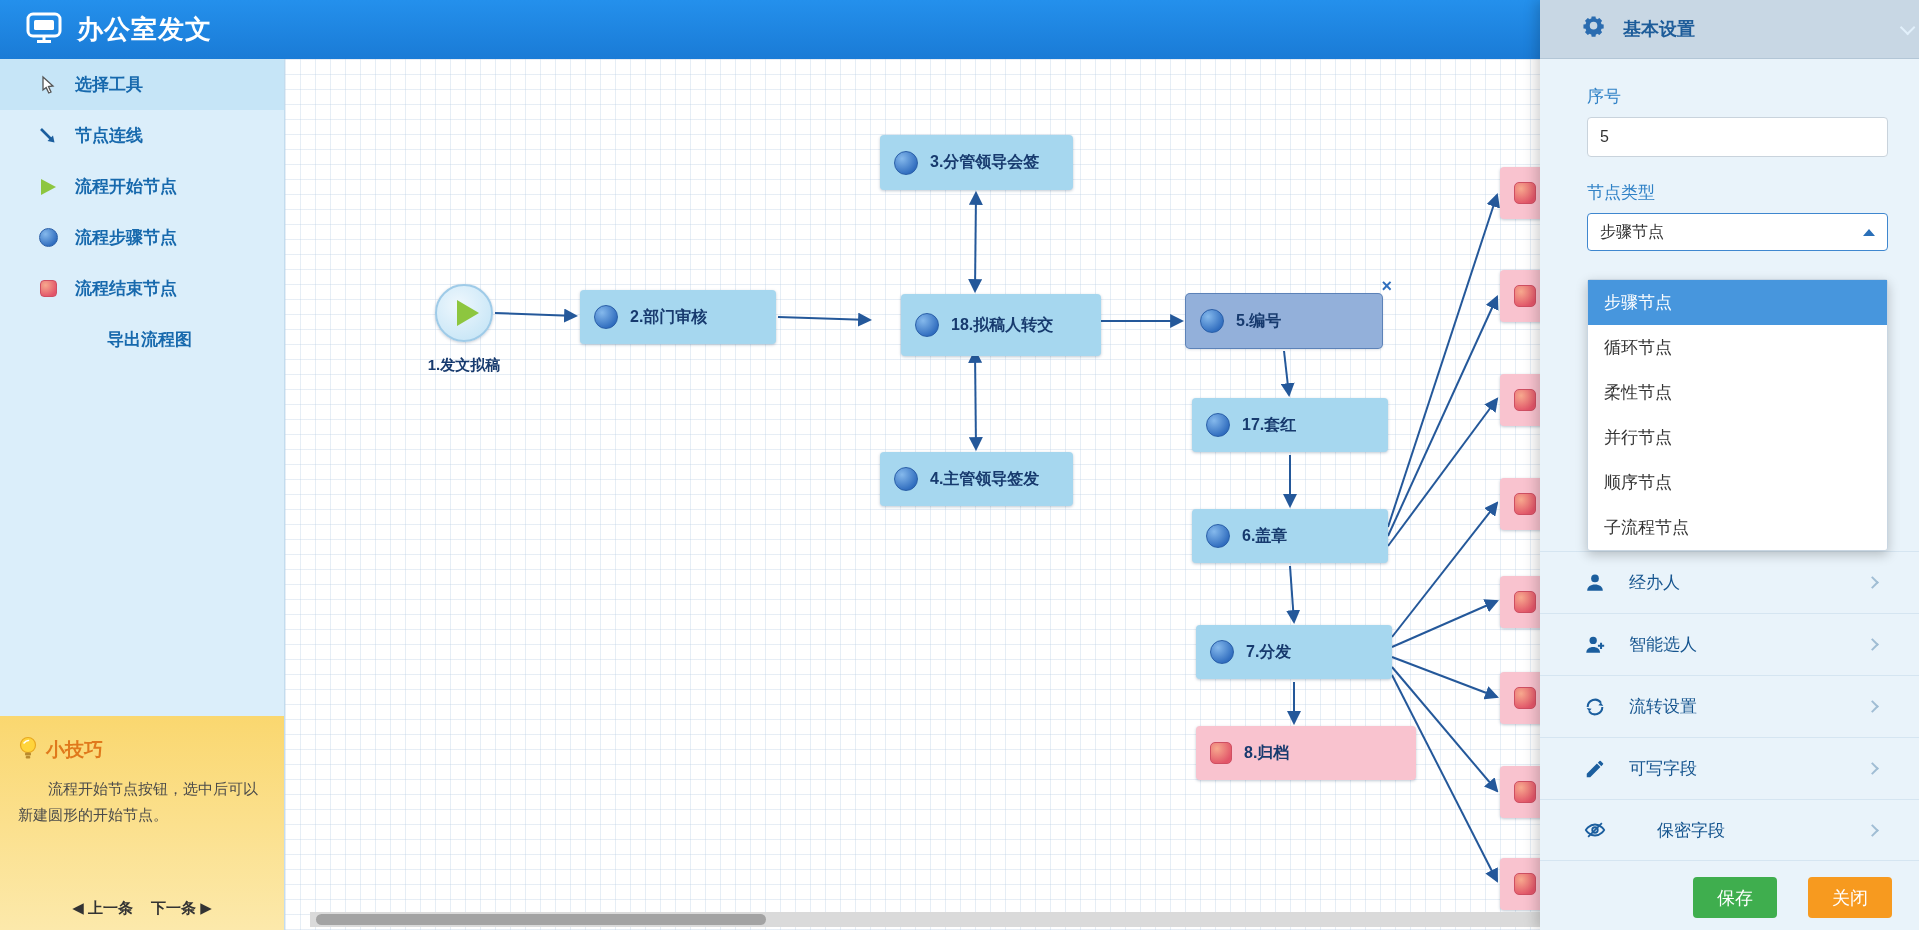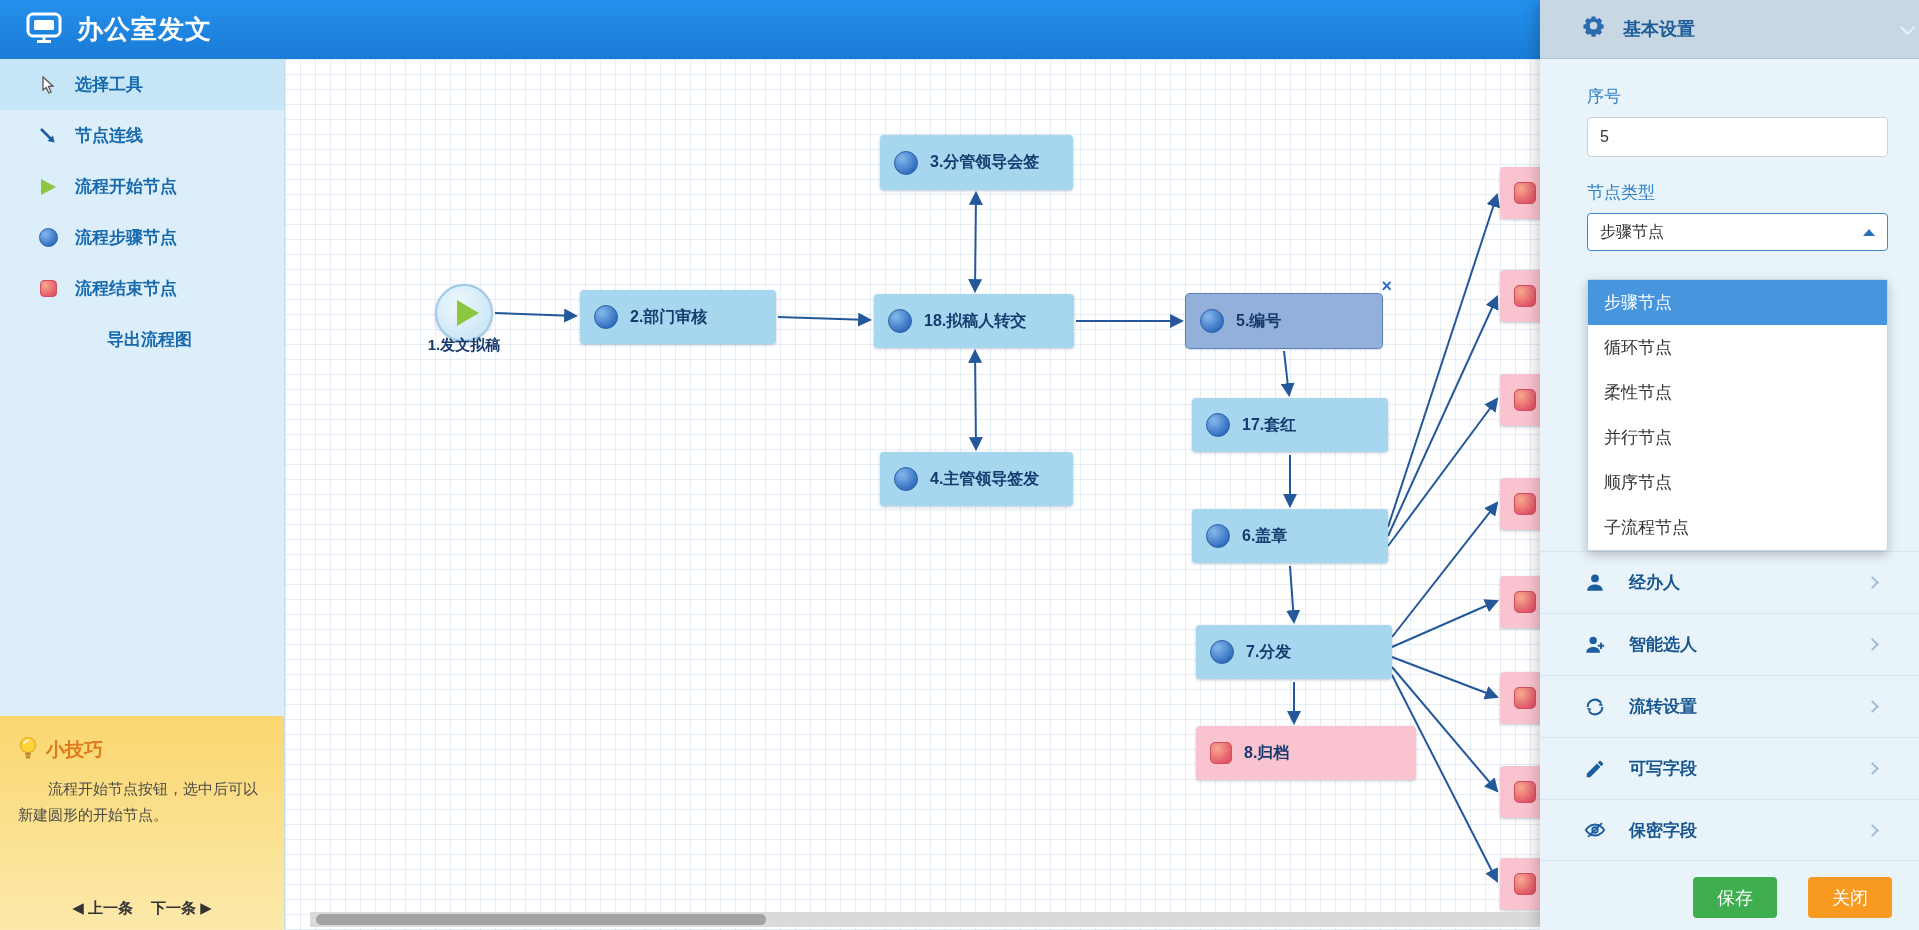--- a/index.html
+++ b/index.html
@@ -52,21 +52,21 @@
   .nlabel { font-size:16px; font-weight:600; color:#173a6e; white-space:nowrap; }
   .orb { width:24px; height:24px; border-radius:50%; flex:none;
          background:radial-gradient(circle at 32% 30%, #85b9ec, #2f6cbe 75%); border:1px solid #2a5fa8; }
   .sq  { width:22px; height:22px; border-radius:5px; flex:none;
          background:radial-gradient(circle at 30% 28%, #f7a98e, #e25569 78%); border:1px solid #cf4f62; }
   .node.start { border-radius:50%; justify-content:center; padding:0;
                 background:radial-gradient(circle at 40% 35%, #eef7fd, #bfe2f5);
                 border:2px solid #9fcbe8; box-shadow:0 1px 3px rgba(30,60,100,.25); }
   .play { width:0; height:0; border-left:22px solid #8dc63f; border-top:13px solid transparent;
           border-bottom:13px solid transparent; margin-left:7px; }
-  .start-label { position:absolute; top:50px; left:50%; transform:translateX(-50%);
+  .start-label { position:absolute; top:70px; left:50%; transform:translateX(-50%);
                  font-size:15px; font-weight:600; color:#173a6e; white-space:nowrap; }
   .nclose { position:absolute; top:-17px; right:-10px; color:#2f6fbe; font-size:18px;
             font-weight:bold; line-height:1; cursor:pointer; }
 
   .hscroll { position:absolute; left:25px; right:0; bottom:3px; height:15px; background:#dadada; }
   .hthumb  { position:absolute; left:6px; top:2px; width:450px; height:11px; background:#a3a3a3; border-radius:6px; cursor:grab; }
 
   
   .panel { position:absolute; left:1540px; top:0; width:379px; height:930px; background:#e9f3fa;
            box-shadow:-4px 0 12px rgba(0,0,0,.18); }
@@ -86,23 +86,23 @@
   .caret-up { width:0; height:0; border-left:6px solid transparent; border-right:6px solid transparent;
               border-bottom:7px solid #2a6fb8; }
   .dropdown { position:absolute; left:47px; top:279px; width:301px; background:#fff; list-style:none;
               border:1px solid #c9d6e2; border-radius:3px; box-shadow:0 4px 12px rgba(0,0,0,.22); z-index:10; }
   .opt { height:45px; line-height:45px; padding:0 16px; font-size:17px; color:#333; cursor:pointer; }
   .opt.selected { background:#4796dd; color:#fff; }
 
   .sections { position:absolute; left:0; top:551px; width:100%; }
   .sec-row { height:62px; display:flex; align-items:center; padding:0 42px 0 43px;
              border-top:1px solid #d5e5f1; cursor:pointer; }
-  .sec-row:last-child { border-bottom:1px solid #d5e5f1; }
+  .sec-row:last-child { border-bottom:1px solid #d5e5f1;gap:28px; }
   .sec-icon { width:24px; height:24px; flex:none; display:flex; align-items:center; justify-content:center; }
-  .sec-label { flex:1; margin-left:22px; color:#16558f; font-size:17px;font-weight:bold; }
+  .sec-label { flex:1; margin-left:22px; color:#16558f; font-size:17px; }
   .chev-r { width:9px; height:9px; border-right:2px solid #a0bdd4; border-top:2px solid #a0bdd4;
             transform:rotate(45deg); }
 
   .panel-actions { position:absolute; top:877px; right:27px; display:flex; gap:31px; }
   .btn { width:84px; height:41px; border:none; border-radius:4px; color:#fff; font-size:18px;
          cursor:pointer; font-family:inherit; }
   .btn.save { background:#3fae4e; }
   .btn.close { background:#f79a1f; }
 </style>
 </head>
@@ -214,21 +214,21 @@
           <div class="start-label">1.发文拟稿</div>
         </div>
         <div class="node step" style="left: 295px; top: 231px; width: 196px; height: 54px;">
           <span class="orb"></span>
           <span class="nlabel">2.部门审核</span>
         </div>
         <div class="node step" style="left: 595px; top: 76px; width: 193px; height: 55px;">
           <span class="orb"></span>
           <span class="nlabel">3.分管领导会签</span>
         </div>
-        <div class="node step" style="left: 589px; top: 235px; width: 200px; height: 54px;">
+        <div class="node step" style="left: 616px; top: 235px; width: 200px; height: 62px;">
           <span class="orb"></span>
           <span class="nlabel">18.拟稿人转交</span>
         </div>
         <div class="node step" style="left: 595px; top: 393px; width: 193px; height: 54px;">
           <span class="orb"></span>
           <span class="nlabel">4.主管领导签发</span>
         </div>
         <div class="node step selected" style="left: 901px; top: 235px; width: 196px; height: 54px;">
           <span class="orb"></span>
           <span class="nlabel">5.编号</span>

